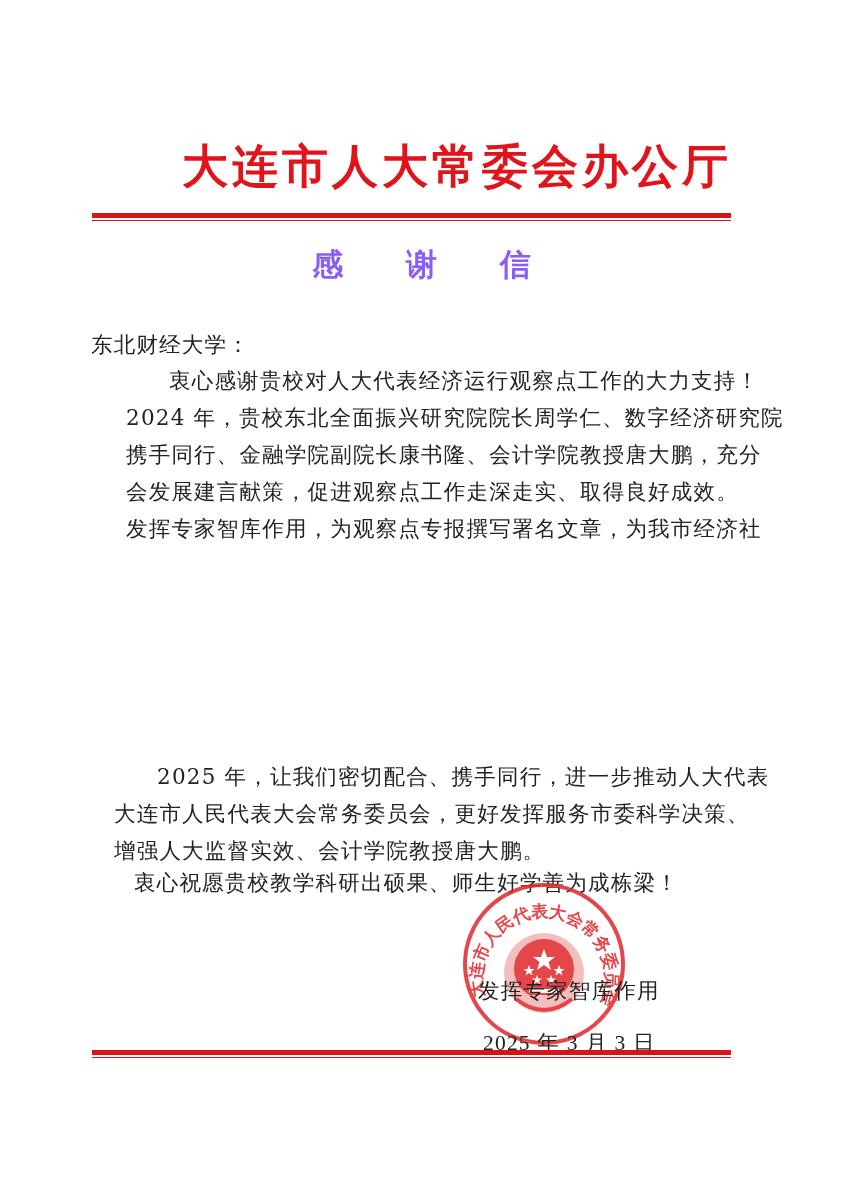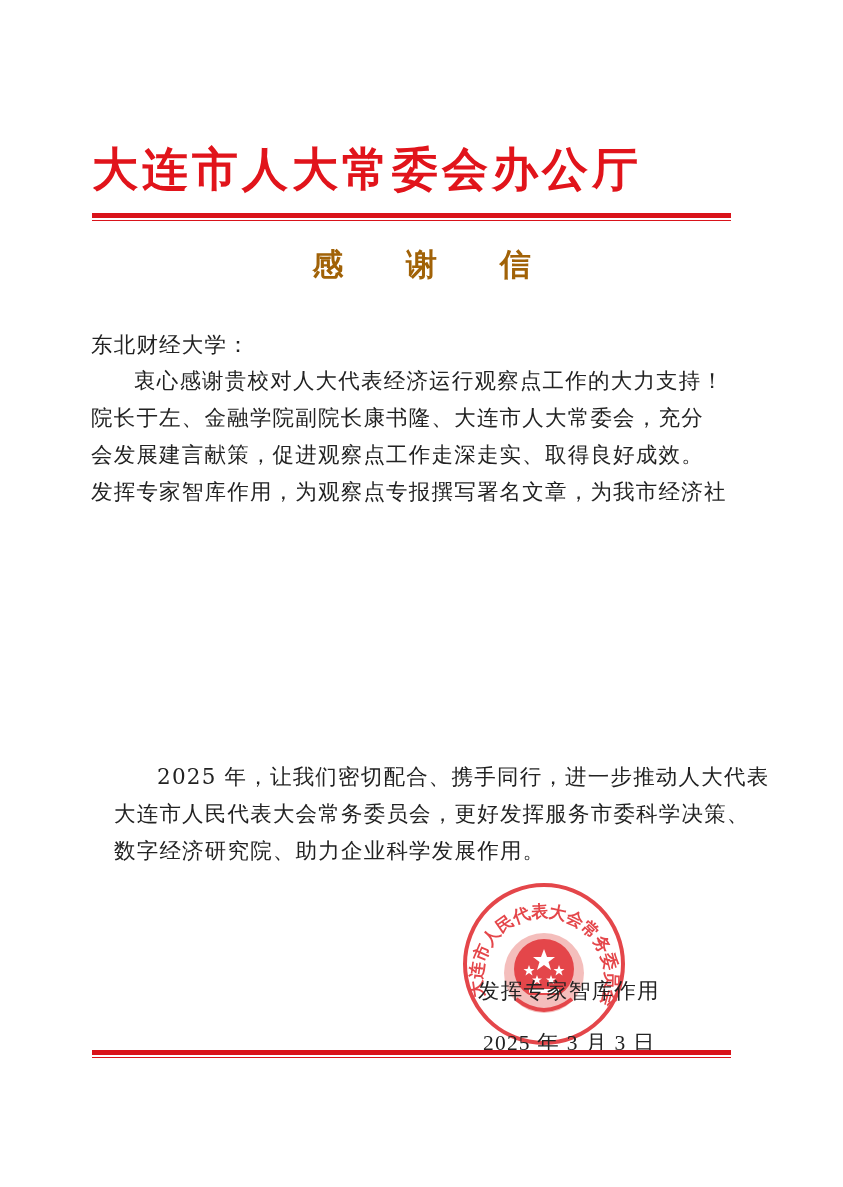--- a/index.html
+++ b/index.html
@@ -1,41 +1,41 @@
 <!DOCTYPE html>
 <html><head>
   <meta charset="utf-8">
   <style>
     html, body { margin: 0; padding: 0; background: #ffffff; }
     body { width: 843px; height: 1187px; position: relative; overflow: hidden; font-family: "DejaVu Serif", "Liberation Serif", serif; }
     .page { position: absolute; left: 0; top: 0; width: 843px; height: 1187px; background: #fff; }
 
     .org-title {
       position: absolute; left: 92px; top: 140px; width: 640px; height: 60px;
-      color: #e1141b; font-family: Liberation Serif, serif;
+      color: #e1141b; font-family: Liberation Mono, monospace;
       font-weight: bold; font-size: 46px; line-height: 60px; letter-spacing: 4px;
-      text-align: left; white-space: nowrap;
+      text-align: right; white-space: nowrap;
     }
     .rule { position: absolute; left: 92px; width: 639px; }
     .rule .thick { height: 5px; background: #d9131a; }
     .rule .thin { height: 1px; background: #d9131a; margin-top: 2px; }
     .rule-top { top: 213px; }
     .rule-bottom { top: 1050px; }
 
     .letter-title {
       position: absolute; left: 0; top: 244px; width: 843px; text-align: center;
       font-family: "DejaVu Serif", "Liberation Serif", serif;
-      font-weight: bold; font-size: 31px; color: #a16207; letter-spacing: 26px;
+      font-weight: bold; font-size: 31px; color: #8b5cf6; letter-spacing: 26px;
       padding-left: 26px; box-sizing: border-box;
     }
 
     .text { position: absolute; color: #222; font-size: 21.5px; white-space: nowrap; letter-spacing: 1.2px; }
     .salutation { left: 91px; top: 330px; }
     .p1 { left: 91px; top: 362px; line-height: 37px; width: 680px; white-space: normal; }
-    .p1 .line { display: block; white-space: nowrap; }
+    .p1 .line { display: block; white-space: nowrap; margin-left: 35px; }
     .p2 { left: 91px; top: 758px; line-height: 37px; margin-left: 23px; }
     .p2 .line { display: block; white-space: nowrap; }
     .p3 { left: 91px; top: 868px; }
     .indent { padding-left: 43px; }
 
     .seal {
       position: absolute; left: 461px; top: 881px; width: 166px; height: 166px;
       opacity: 0.85;
     }
     .signature { left: 478px; top: 976px; }
@@ -52,31 +52,33 @@
     <div class="thick"></div>
       <div class="thin"></div>
   </div>
 
   <div class="letter-title">感 谢 信</div>
 
   <div class="text salutation">东北财经大学：</div>
 
   <div class="text p1">
     <span class="line indent">衷心感谢贵校对人大代表经济运行观察点工作的大力支持！</span>
-    <span class="line">院长于左、金融学院副院长康书隆、大连市人大常委会，充分</span>
+    <span class="line">2024 年，贵校东北全面振兴研究院院长周学仁、数字经济研究院</span>
+    <span class="line">携手同行、金融学院副院长康书隆、会计学院教授唐大鹏，充分</span>
     <span class="line">会发展建言献策，促进观察点工作走深走实、取得良好成效。</span>
     <span class="line">发挥专家智库作用，为观察点专报撰写署名文章，为我市经济社</span>
   </div>
 
   <div class="text p2">
     <span class="line indent">2025 年，让我们密切配合、携手同行，进一步推动人大代表</span>
     <span class="line">大连市人民代表大会常务委员会，更好发挥服务市委科学决策、</span>
-    <span class="line">数字经济研究院、助力企业科学发展作用。</span>
+    <span class="line">增强人大监督实效、会计学院教授唐大鹏。</span>
   </div>
 
+  <div class="text p3 indent">衷心祝愿贵校教学科研出硕果、师生好学善为成栋梁！</div>
 
   <svg class="seal" viewBox="0 0 166 166">
     <defs>
       <path id="sealArc" d="M 25 120 A 62 62 0 1 1 141 120"></path>
     </defs>
     <circle cx="83" cy="83" r="79" fill="none" stroke="#e0262b" stroke-width="4"></circle>
     <text font-size="17" fill="#e0262b" font-family="DejaVu Sans, sans-serif" font-weight="bold">
       <textPath href="#sealArc" startOffset="2%">大连市人民代表大会常务委员会</textPath>
     </text>
 

